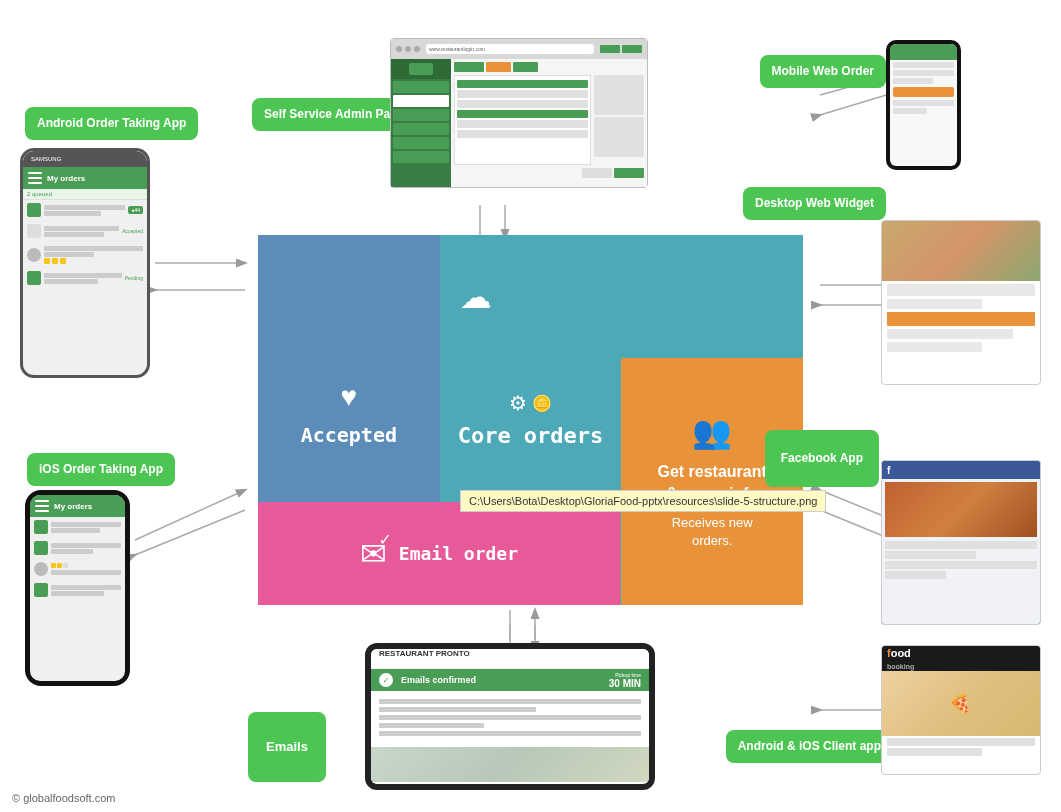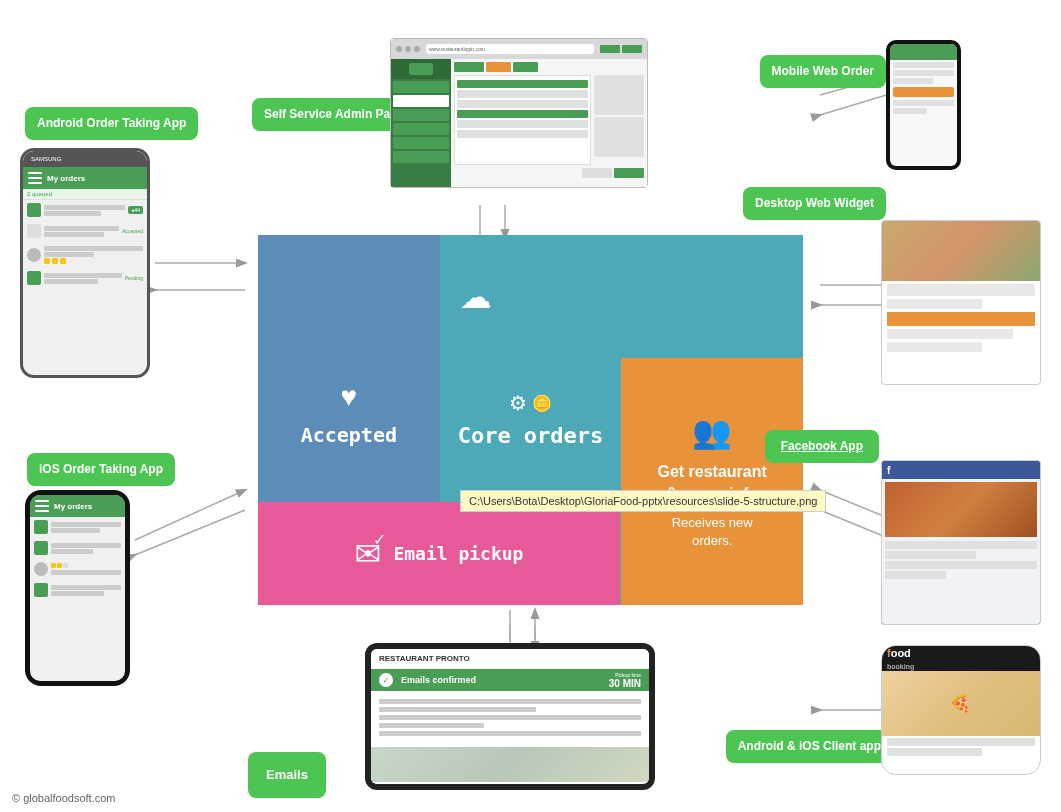--- a/index.html
+++ b/index.html
@@ -427,21 +427,21 @@
       top: 645px;
       width: 160px;
       height: 130px;
     }
 
     .ca-inner {
       width: 100%;
       height: 100%;
       background: #fff;
       border: 1px solid #ccc;
-      border-radius: 15px;
+      border-radius: 4px;
       overflow: hidden;
     }
 
     .ca-header {
       height: 25px;
       background: #1a1a1a;
       display: flex;
       align-items: center;
       padding: 0 5px;
     }
@@ -493,21 +493,20 @@
       height: 100%;
       background: #fff;
       border-radius: 6px;
       overflow: hidden;
     }
 
     .tablet-header {
       height: 20px;
       background: #fff;
       display: flex;
-      align-items: center;
       padding: 0 8px;
       font-size: 8px;
       font-weight: bold;
       color: #333;
       border-bottom: 1px solid #eee;
     }
 
     .confirm-bar {
       height: 22px;
       background: #4a9d54;
@@ -845,21 +844,21 @@
   <div class="cell-bottom-mid">
     
   </div>
 </div>
 
 <div style="position:absolute; left:258px; top:502px; width:362px; height:103px; background:#e8599a; display:flex; align-items:center; justify-content:center; gap:12px;">
   <span style="font-size:32px;color:#fff;position:relative;">
     ✉
     <span style="position:absolute;top:-5px;right:-5px;font-size:16px;">✓</span>
   </span>
-  <div class="email-engine-text">Email pickup</div>
+  <div class="email-engine-text">Email order</div>
 </div>
 
 <div class="green-label" style="left:27px; top:453px; font-size:12px;">
   <span>iOS Order
 Taking App</span>
 </div>
 
 <div class="device-ios">
   <div class="iphone-body">
     <div class="iphone-screen">
@@ -900,21 +899,21 @@
         <div class="order-icon"></div>
         <div class="order-text">
           <div class="order-line"></div>
           <div class="order-line" style="width:75%;"></div>
         </div>
       </div>
     </div>
   </div>
 </div>
 
-<div class="green-label" style="left:248px; top:752px; font-size:13px; padding:14px 18px;text-align:center;">
+<div class="green-label" style="left:248px; top:712px; font-size:13px; padding:26px 18px;text-align:center;">
   <span>Emails</span>
 </div>
 
 <div class="email-tablet">
   <div class="tablet-body">
     <div class="tablet-screen">
       <div class="tablet-header">
         <span>RESTAURANT PRONTO</span>
       </div>
       <div class="confirm-bar">
@@ -946,21 +945,21 @@
   <div class="desktop-widget-inner">
     <div class="dw-img"></div>
     <div class="dw-row" style="height:12px;"></div>
     <div class="dw-row short"></div>
     <div class="dw-row orange" style="height:14px;"></div>
     <div class="dw-row" style="width:80%;"></div>
     <div class="dw-row short"></div>
   </div>
 </div>
 
-<div class="green-label" style="right:182px; top:430px; font-size:12px; padding:8px 16px;text-decoration:underline;">
+<div class="green-label" style="right:182px; top:430px; font-size:12px; padding:20px 16px;">
   <span>Facebook App</span>
 </div>
 
 <div class="facebook-app">
   <div class="fb-inner">
     <div class="fb-header">
       <span style="color:#fff;font-weight:bold;font-size:10px;">f</span>
       <span style="margin-left:3px;font-size:7px;"></span>
     </div>
     <div class="fb-content">

